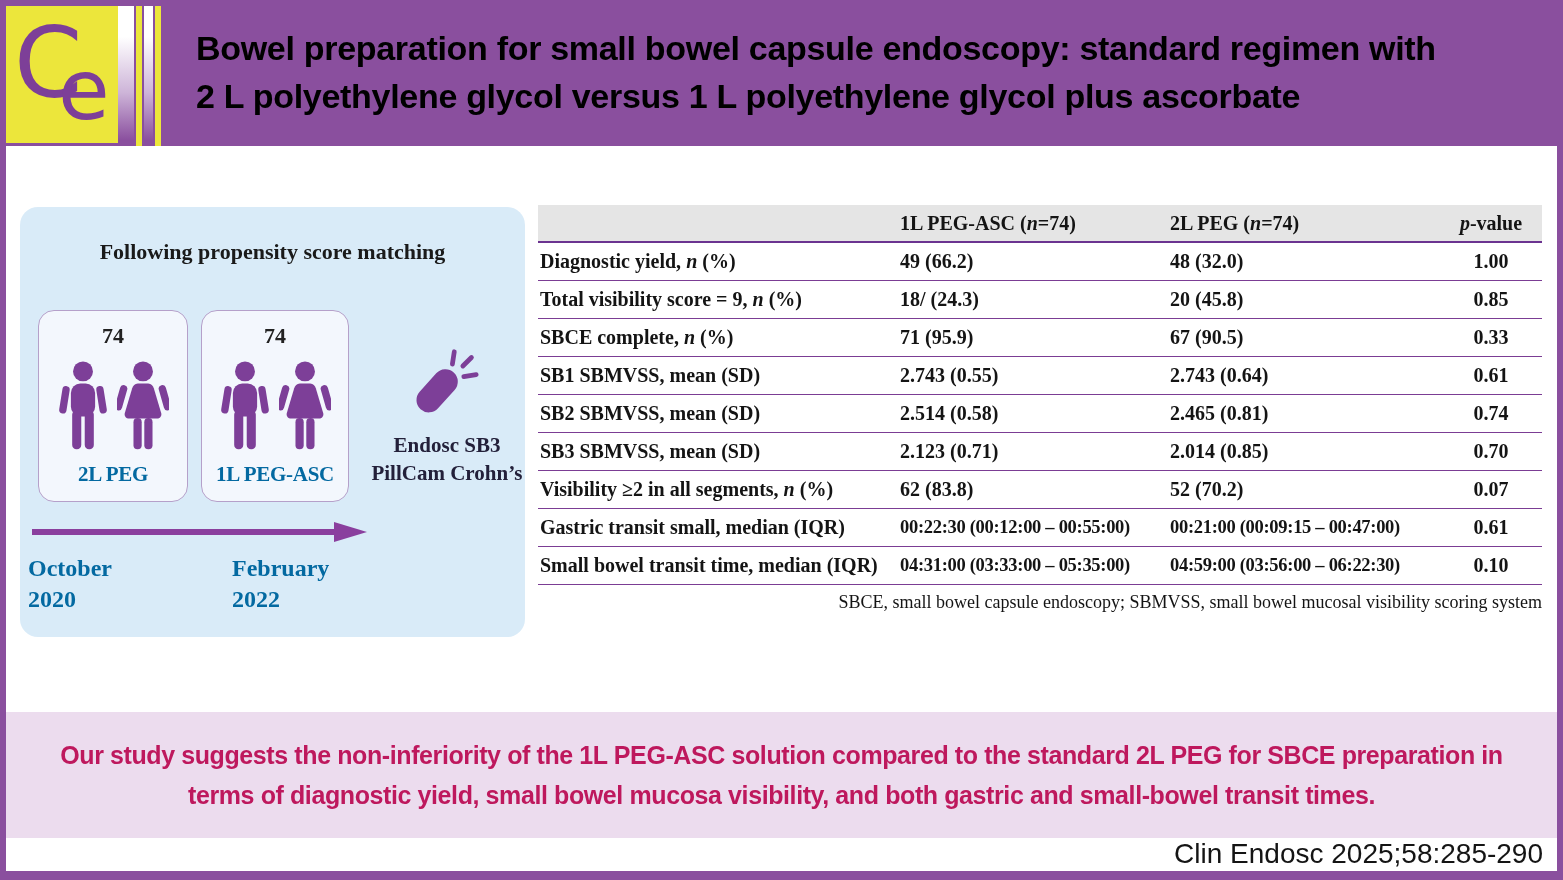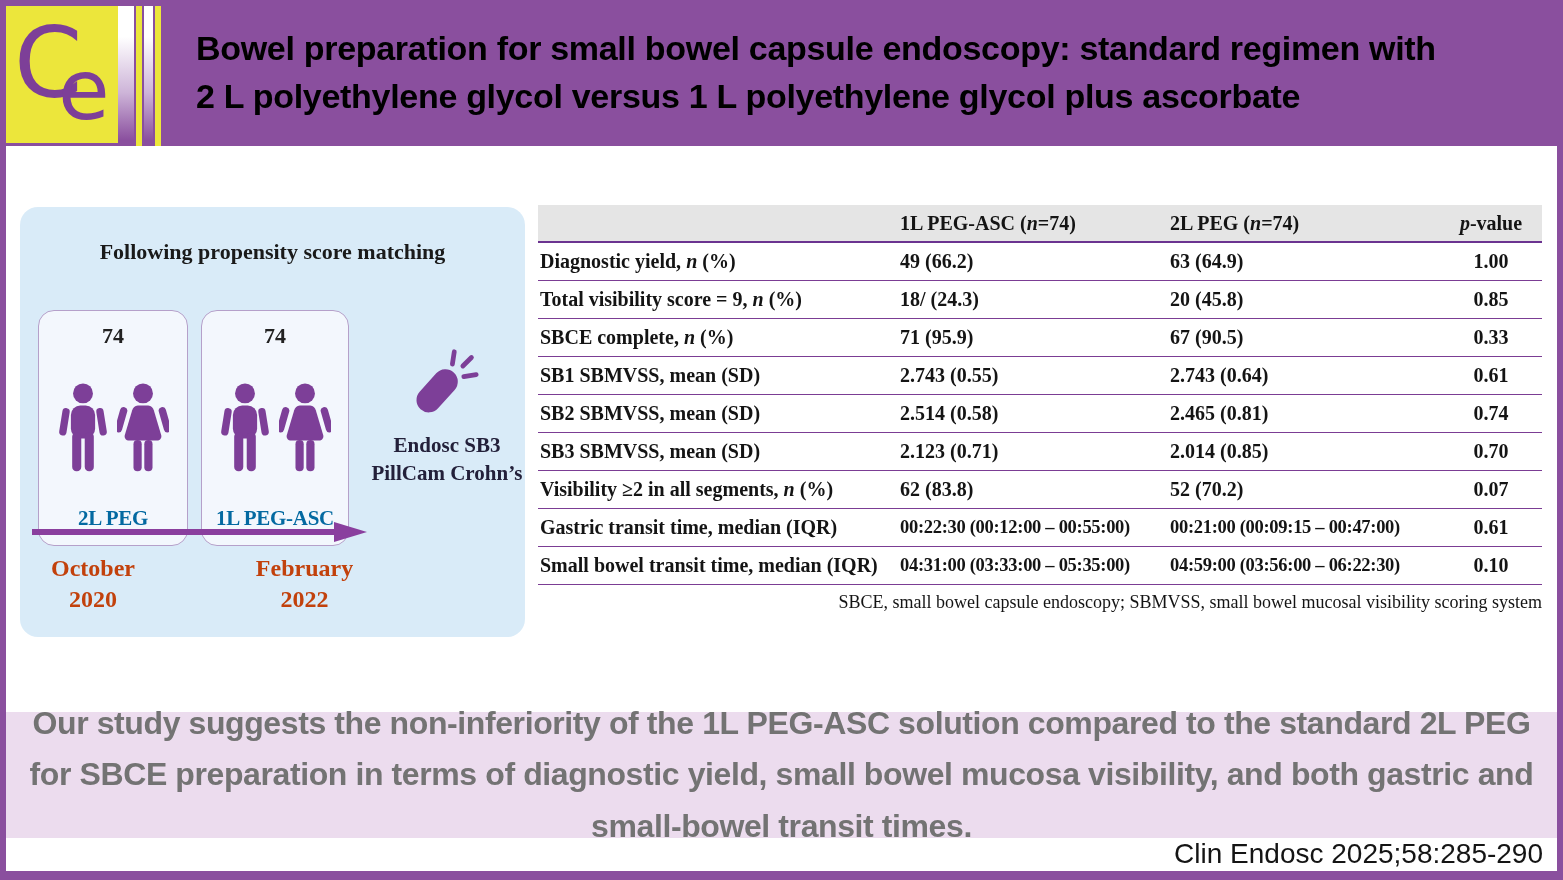--- a/index.html
+++ b/index.html
@@ -26,56 +26,56 @@
   .sy2{left:155px;width:6px;}
   .title{position:absolute;left:196px;top:24px;width:1340px;color:#000000;
          font-family:"Liberation Sans",sans-serif;font-weight:bold;font-size:34px;
          line-height:1.42;letter-spacing:-0.3px;}
 
   
   .panel{position:absolute;left:20px;top:207px;width:505px;height:430px;
          background:#d9ebf8;border-radius:18px;}
   .panel-title{position:absolute;left:0;top:32px;width:100%;text-align:center;
          font-weight:bold;font-size:22px;color:#1a1a1a;}
-  .card{position:absolute;top:103px;height:236px;background:#f3f7fd;
+  .card{position:absolute;top:103px;height:192px;background:#f3f7fd;
         border:1.5px solid #b5a0ca;border-radius:16px;box-sizing:border-box;
         display:flex;flex-direction:column;align-items:center;justify-content:space-between;
         padding:12px 0 14px 0;}
   .card1{left:18px;width:150px;}
   .card2{left:181px;width:148px;}
   .card-count{font-weight:bold;font-size:22px;color:#222;}
   .card-icons{display:flex;gap:8px;align-items:flex-end;}
   .card-label{font-weight:bold;font-size:21px;color:#0369a1;letter-spacing:-0.3px;}
   .capsule-wrap{position:absolute;left:380px;top:140px;width:80px;height:80px;}
   .pillcam-text{position:absolute;left:337px;top:224px;width:180px;text-align:center;
         font-weight:bold;font-size:21px;color:#23203a;line-height:1.35;}
   .timeline{position:absolute;left:12px;top:314px;width:335px;height:22px;}
-  .date{position:absolute;top:346px;text-align:center;font-weight:bold;font-size:24px;
-        color:#c2410c;line-height:1.3;}
+  .date{position:absolute;top:346px;text-align:left;font-weight:bold;font-size:24px;
+        color:#0369a1;line-height:1.3;}
   .date1{left:8px;width:130px;}
   .date2{left:212px;width:145px;}
 
   
   .tablewrap{position:absolute;left:538px;top:205px;width:1004px;}
   table{border-collapse:collapse;table-layout:fixed;width:1004px;}
   col.c1{width:360px;} col.c2{width:270px;} col.c3{width:272px;} col.c4{width:102px;}
   thead th{background:#e5e5e5;height:36px;text-align:left;font-weight:bold;font-size:20px;
            color:#141414;padding:0 0 0 2px;border-bottom:2.5px solid #6b3390;}
   thead th.pcol{text-align:center;padding:0;}
   tbody td{height:37px;font-weight:bold;font-size:20px;color:#141414;
            border-bottom:1.5px solid #7b3d94;padding:0 0 0 2px;vertical-align:middle;}
   tbody td.pv{text-align:center;padding:0;}
   tbody tr.time td.val{font-size:18.5px;letter-spacing:-0.3px;}
   .footnote{margin-top:7px;text-align:right;font-size:18px;font-weight:normal;color:#141414;}
 
   
   .summary{position:absolute;left:6px;top:712px;width:1551px;height:126px;background:#ecdcee;
            display:flex;align-items:center;justify-content:center;}
   .summary p{margin:0;width:1515px;text-align:center;font-family:"Liberation Sans",sans-serif;
-           font-weight:bold;font-size:32px;line-height:1.6;letter-spacing:-0.4px;color:#737373;}
+           font-weight:bold;font-size:25px;line-height:1.6;letter-spacing:-0.4px;color:#be185d;}
   .citation{position:absolute;right:20px;top:838px;font-family:"Liberation Sans",sans-serif;
            font-size:28px;color:#141414;}
   i{font-style:italic;}
 </style>
 </head>
 <body>
 
 <div class="page">
 
   <div class="header">
@@ -194,21 +194,21 @@
           <th></th>
           <th><span>1L PEG-ASC (</span><i>n</i><span>=74)</span></th>
           <th><span>2L PEG (</span><i>n</i><span>=74)</span></th>
           <th class="pcol"><span></span><i>p</i><span>-value</span></th>
         </tr>
       </thead>
       <tbody>
         <tr>
           <td class="lbl"><span>Diagnostic yield, </span><i>n</i><span> (%)</span></td>
           <td class="val">49 (66.2)</td>
-          <td class="val">63 (64.9)</td>
+          <td class="val">48 (32.0)</td>
           <td class="pv">1.00</td>
         </tr>
         <tr>
           <td class="lbl"><span>Total visibility score = 9, </span><i>n</i><span> (%)</span></td>
           <td class="val">18/ (24.3)</td>
           <td class="val">20 (45.8)</td>
           <td class="pv">0.85</td>
         </tr>
         <tr>
           <td class="lbl"><span>SBCE complete, </span><i>n</i><span> (%)</span></td>
@@ -234,21 +234,21 @@
           <td class="val">2.014 (0.85)</td>
           <td class="pv">0.70</td>
         </tr>
         <tr>
           <td class="lbl"><span>Visibility ≥2 in all segments, </span><i>n</i><span> (%)</span></td>
           <td class="val">62 (83.8)</td>
           <td class="val">52 (70.2)</td>
           <td class="pv">0.07</td>
         </tr>
         <tr class="time">
-          <td class="lbl"><span>Gastric transit time, median (IQR)</span><i></i><span></span></td>
+          <td class="lbl"><span>Gastric transit small, median (IQR)</span><i></i><span></span></td>
           <td class="val">00:22:30 (00:12:00 – 00:55:00)</td>
           <td class="val">00:21:00 (00:09:15 – 00:47:00)</td>
           <td class="pv">0.61</td>
         </tr>
         <tr class="time">
           <td class="lbl"><span>Small bowel transit time, median (IQR)</span><i></i><span></span></td>
           <td class="val">04:31:00 (03:33:00 – 05:35:00)</td>
           <td class="val">04:59:00 (03:56:00 – 06:22:30)</td>
           <td class="pv">0.10</td>
         </tr>

